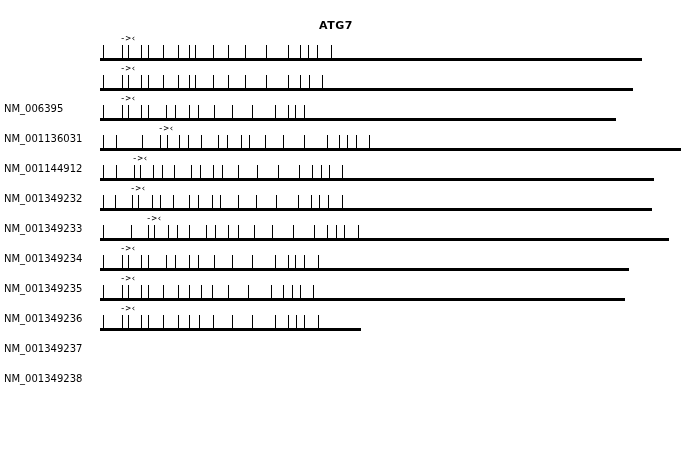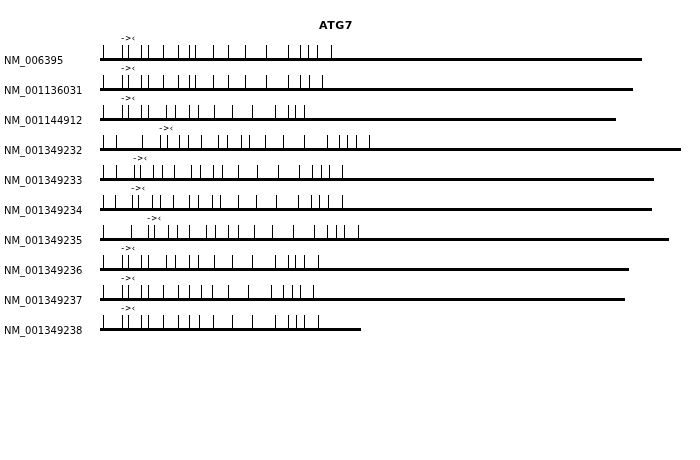--- a/index.html
+++ b/index.html
@@ -1,19 +1,19 @@
 <!DOCTYPE html>
 <html><head>
   <meta charset="utf-8">
   <style>
     html, body { margin:0; padding:0; background:#ffffff; }
     body { width:700px; height:460px; position:relative; overflow:hidden; font-family:"DejaVu Sans Mono", monospace; }
     .title { position:absolute; left:319px; top:19px; font-family:"DejaVu Sans", sans-serif; font-weight:bold; font-size:11px; color:#000; letter-spacing:0.5px; }
     .row { position:absolute; left:0; width:700px; height:30px; }
-    .label { position:absolute; left:4px; font-family:"DejaVu Sans", sans-serif; font-size:10px; color:#000; white-space:nowrap; }
+    .label { position:absolute; left:4px; font-family:"DejaVu Sans", sans-serif; font-size:10px; color:#000; white-space:nowrap;margin-top:48px; }
     .line { position:absolute; left:100px; height:3px; background:#000; }
     .tick { position:absolute; width:1px; height:13px; background:#000; }
     .primer { position:absolute; font-family:"DejaVu Sans Mono", monospace; font-size:9px; line-height:9px; color:#000; white-space:nowrap; }
   </style>
 </head>
 <body>
 
 <div class="title">ATG7</div>
 <div id="rows">
     <div class="row" style="top: 0px;">

